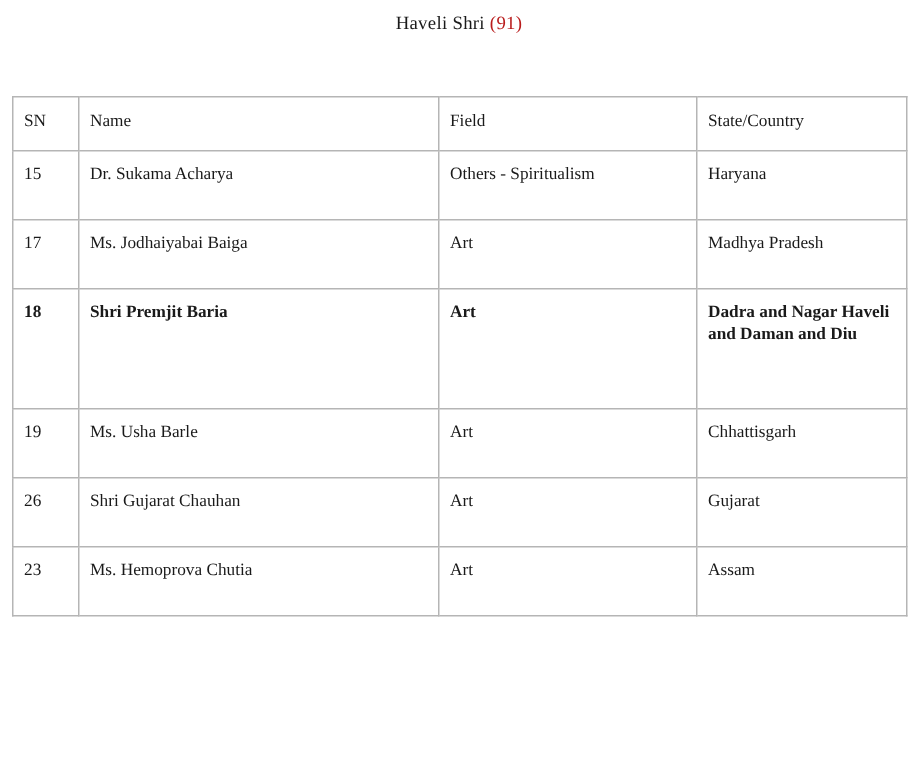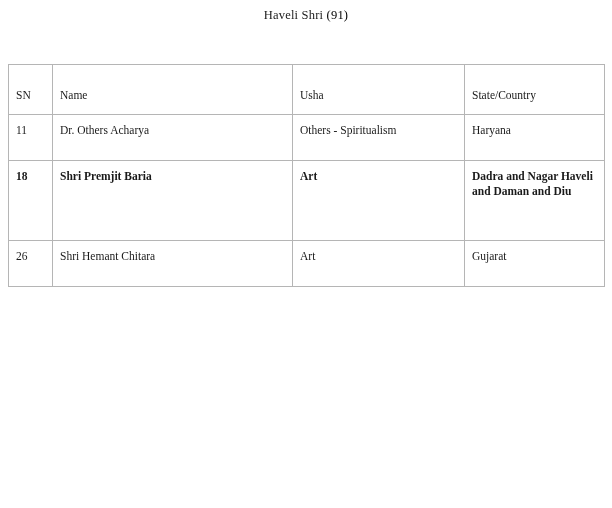--- a/index.html
+++ b/index.html
@@ -22,21 +22,21 @@
   }
   .doc-title {
     text-align: center;
     font-size: 12.5px;
     color: #1a1a1a;
     margin-top: 8px;
     margin-bottom: 0;
     letter-spacing: 0.2px;
   }
   .doc-title .count {
-    color: #000000;
+    color: #b91c1c;
   }
   .table-wrap {
     position: absolute;
     left: 8px;
     top: 56px;
     width: 596px;
   }
   table.awards {
     border-collapse: collapse;
     width: 596px;
@@ -47,21 +47,21 @@
   table.awards td {
     border: 1px solid #b5b5b5;
     text-align: left;
     vertical-align: top;
     padding: 8px 7px 9px 7px;
     line-height: 1.35;
     font-weight: normal;
   }
   table.awards th {
     font-weight: normal;
-    padding-top: 23px;
+    padding-top: 9px;
     padding-bottom: 10px;
   }
   col.c-sn { width: 44px; }
   col.c-name { width: 240px; }
   col.c-field { width: 172px; }
   col.c-state { width: 140px; }
 
   td.sn, th.sn { padding-left: 8px; }
   .state-cell {
     text-align: justify;
@@ -86,40 +86,58 @@
       <colgroup>
         <col class="c-sn">
         <col class="c-name">
         <col class="c-field">
         <col class="c-state">
       </colgroup>
       <thead>
         <tr>
           <th class="sn">SN</th>
           <th>Name</th>
-          <th>Usha</th>
+          <th>Field</th>
           <th>State/Country</th>
         </tr>
       </thead>
       <tbody>
         <tr class="row-normal">
-          <td class="sn">11</td>
-          <td>Dr. Others Acharya</td>
+          <td class="sn">15</td>
+          <td>Dr. Sukama Acharya</td>
           <td>Others - Spiritualism</td>
           <td class="state-cell">Haryana</td>
+        </tr>
+        <tr class="row-normal">
+          <td class="sn">17</td>
+          <td>Ms. Jodhaiyabai Baiga</td>
+          <td>Art</td>
+          <td class="state-cell">Madhya Pradesh</td>
         </tr>
         <tr class="row-tall">
           <td class="sn">18</td>
           <td>Shri Premjit Baria</td>
           <td>Art</td>
           <td class="state-cell">Dadra and Nagar Haveli and Daman and Diu</td>
         </tr>
         <tr class="row-normal">
+          <td class="sn">19</td>
+          <td>Ms. Usha Barle</td>
+          <td>Art</td>
+          <td class="state-cell">Chhattisgarh</td>
+        </tr>
+        <tr class="row-normal">
           <td class="sn">26</td>
-          <td>Shri Hemant Chitara</td>
+          <td>Shri Gujarat Chauhan</td>
           <td>Art</td>
           <td class="state-cell">Gujarat</td>
+        </tr>
+        <tr class="row-normal">
+          <td class="sn">23</td>
+          <td>Ms. Hemoprova Chutia</td>
+          <td>Art</td>
+          <td class="state-cell">Assam</td>
         </tr>
       </tbody>
     </table>
   </div>
 
 </div>
 
 </body></html>

